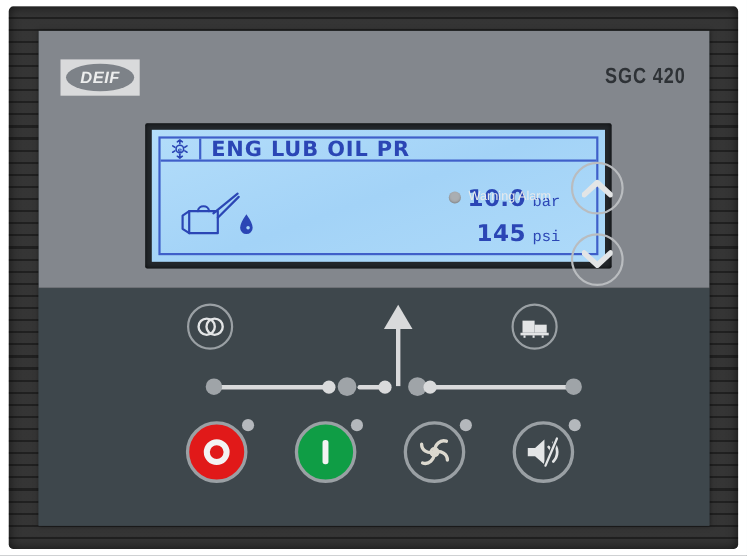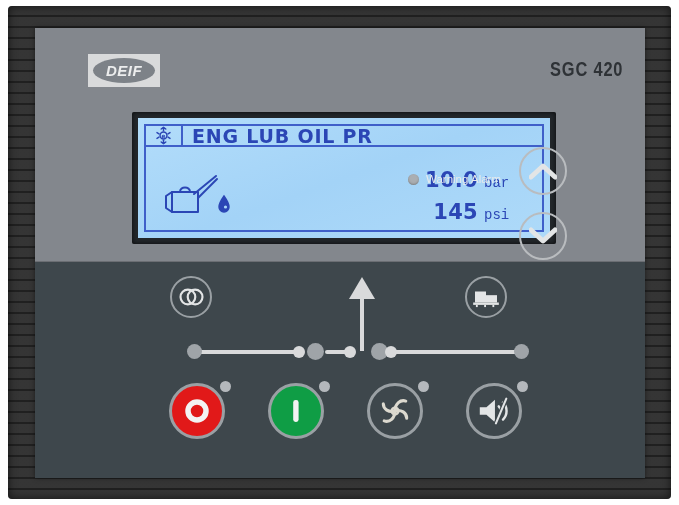--- a/index.html
+++ b/index.html
@@ -70,21 +70,20 @@
 
   
   #logo-plate {
     position: absolute;
     left: 20px; top: 26px;
     width: 72px; height: 33px;
     background: #d9dadb;
     display: flex;
     align-items: center;
     justify-content: center;
-    margin-left: 33px;
   }
   #logo-ellipse {
     width: 62px; height: 25px;
     border-radius: 50%;
     background: #7d8288;
     display: flex;
     align-items: center;
     justify-content: center;
   }
   #logo-text {

